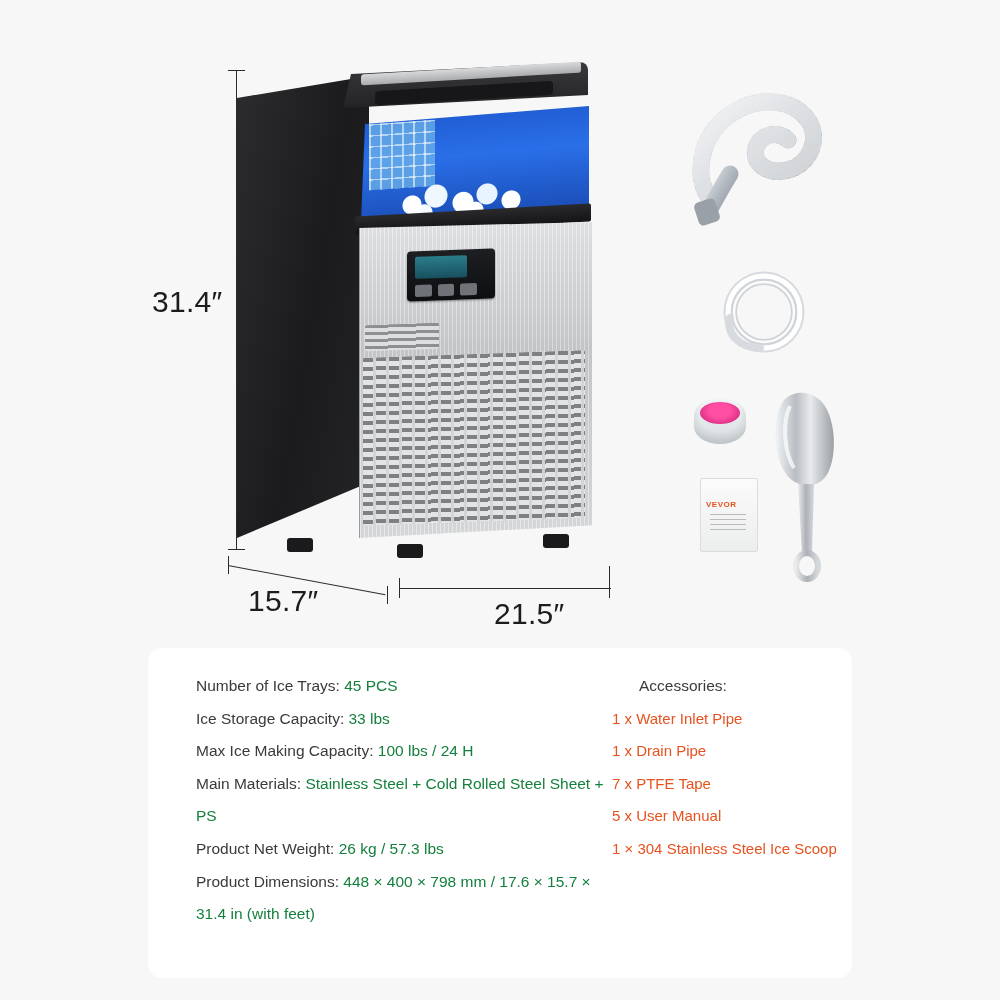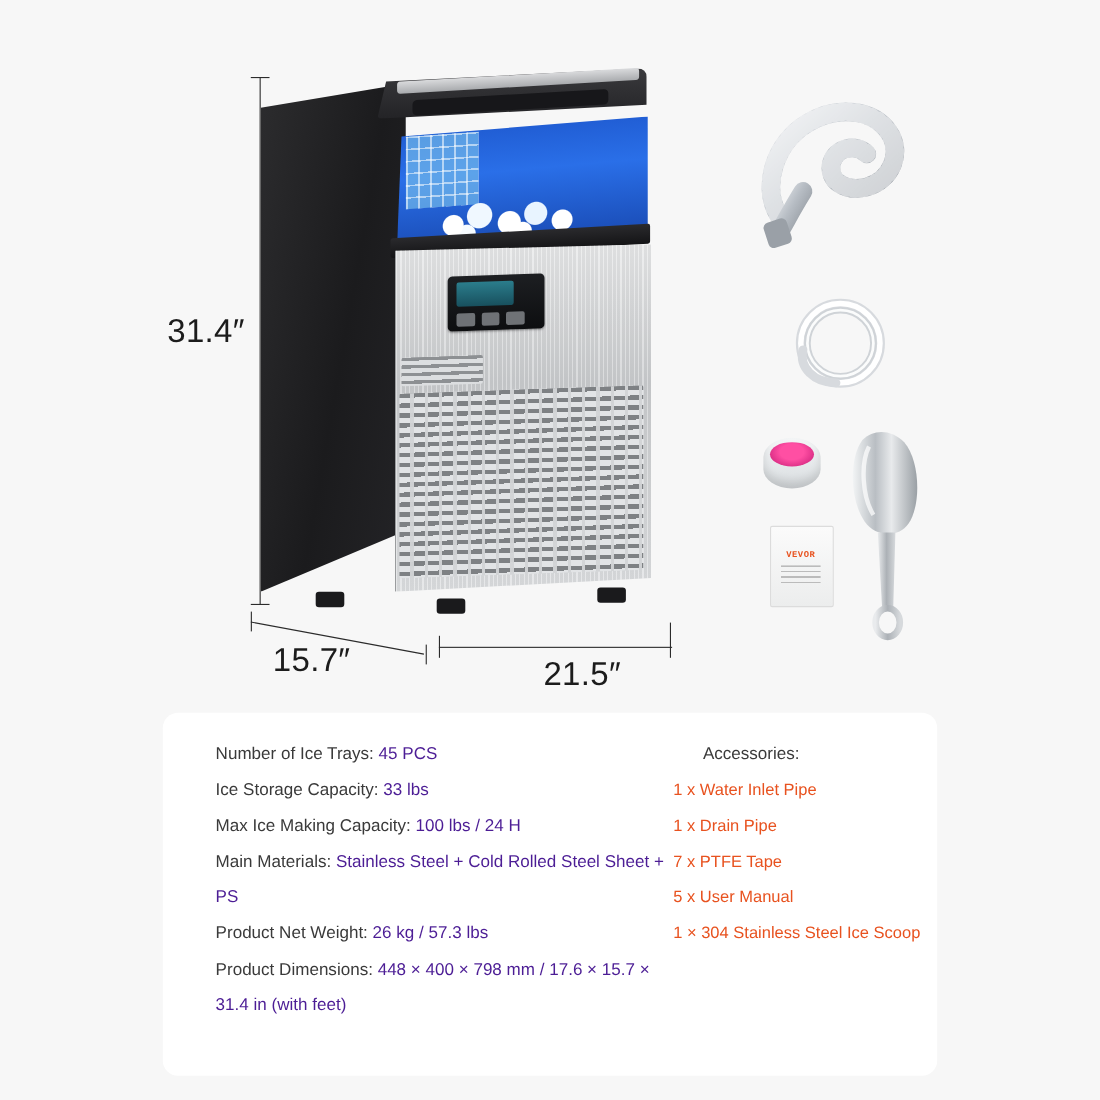--- a/index.html
+++ b/index.html
@@ -266,26 +266,24 @@
     height: 72px;
     background: linear-gradient(180deg, #fbfbfb, #eceded);
     border: 1px solid #dcdcdc;
     border-radius: 2px;
   }
   .manual-brand {
     position: absolute;
     left: 706px;
     top: 500px;
     width: 44px;
-    text-align: center;
     font-size: 8px;
     font-weight: bold;
     color: #e8521f;
     letter-spacing: 0.5px;
-    font-family: Liberation Mono, monospace;
   }
   .manual-lines {
     position: absolute;
     left: 710px;
     top: 514px;
     width: 36px;
     height: 18px;
     background: repeating-linear-gradient(180deg, #bbb 0 1px, transparent 1px 5px);
   }
   .scoop {
@@ -317,21 +315,21 @@
     left: 464px;
     top: 22px;
     width: 230px;
   }
   .spec-line {
     font-size: 15.5px;
     line-height: 32.6px;
     color: #3a3a3a;
   }
   .spec-line .val {
-    color: #4c1d95;
+    color: #15803d;
   }
   .acc-title {
     font-size: 15.5px;
     line-height: 32.6px;
     color: #3a3a3a;
     margin-left: 27px;
   }
   .acc-item {
     font-size: 15px;
     line-height: 32.6px;

